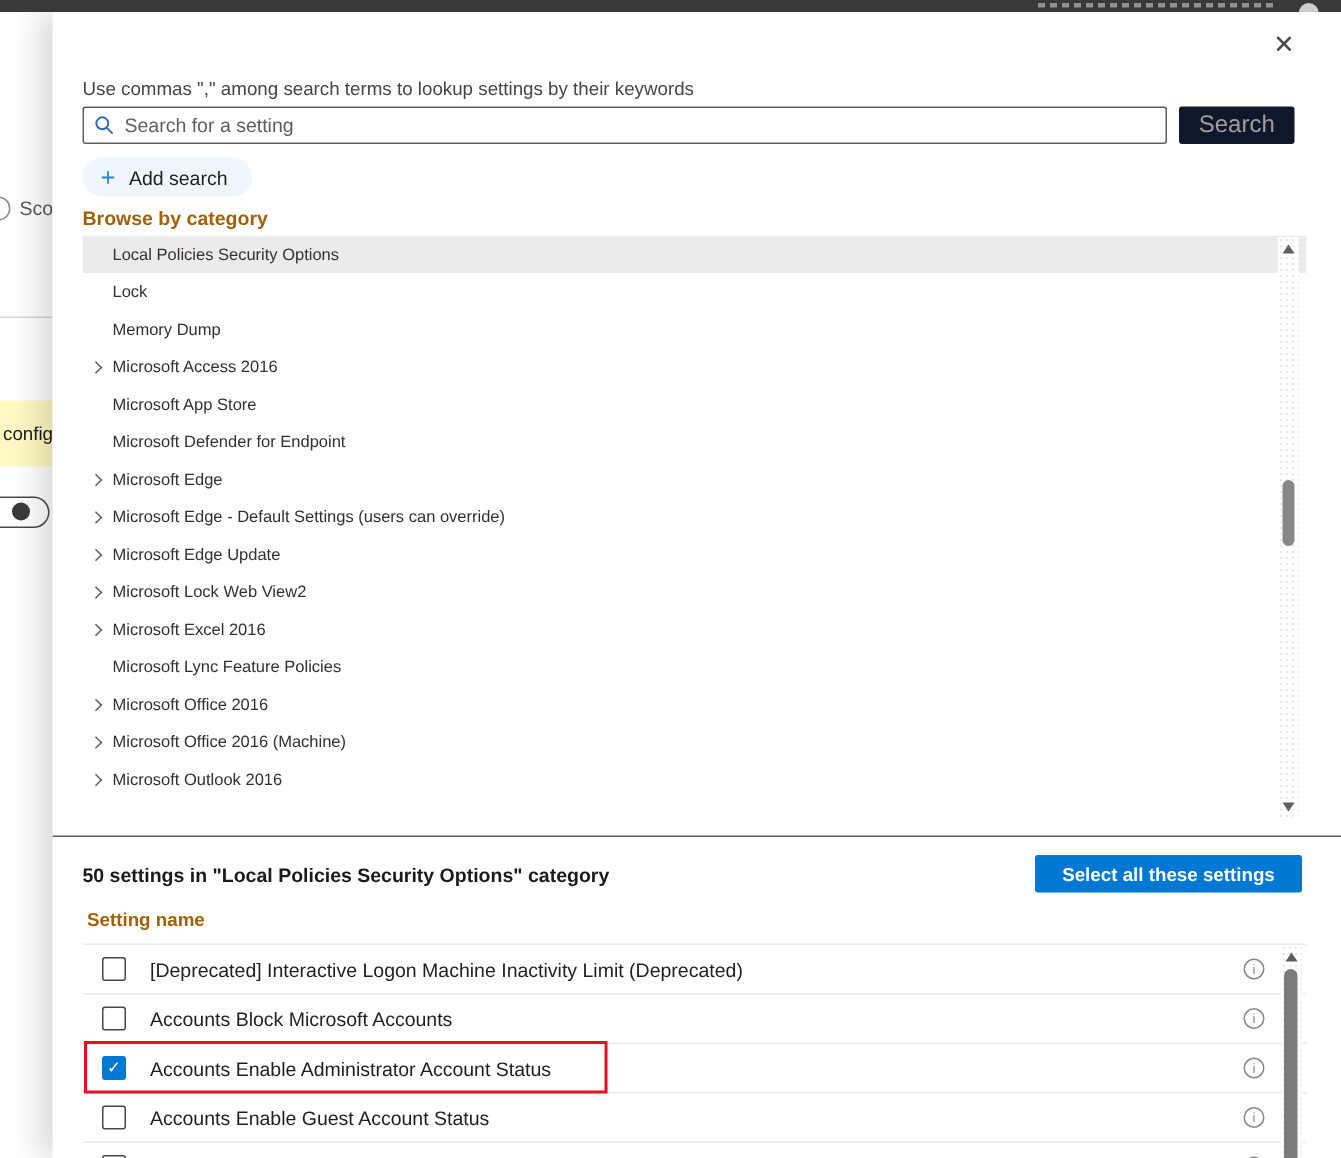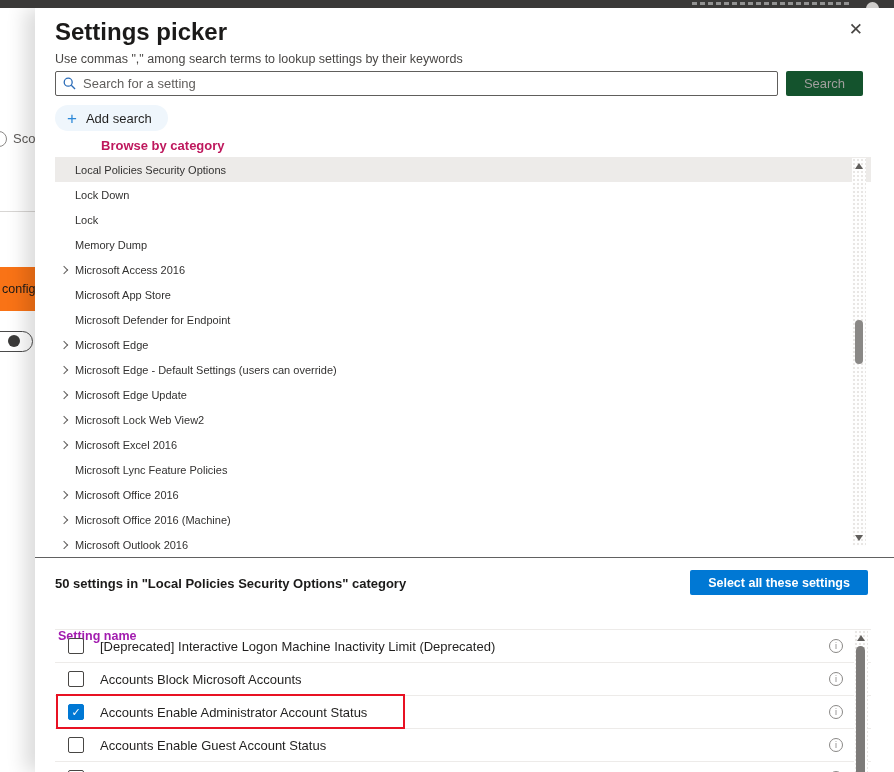--- a/index.html
+++ b/index.html
@@ -12,48 +12,48 @@
   .topbar{position:absolute;top:0;left:0;width:894px;height:8px;background:var(--topbar_bg,#3a3938);overflow:hidden;z-index:6;}
   .topbar-sliver{position:absolute;top:2px;right:42px;width:160px;height:3px;
     background:repeating-linear-gradient(90deg,#a8a8a8 0 5px,transparent 5px 8px);opacity:.8;}
   .topbar-avatar{position:absolute;top:2px;right:15px;width:13px;height:13px;border-radius:50%;background:#cfcdcb;}
 
   
   .bg-scope{position:absolute;top:130px;left:0;height:18px;color:#5d5a58;font-size:13px;z-index:1;}
   .bg-scope .circ{position:absolute;left:-9px;top:1px;width:14px;height:14px;border:1px solid #8a8886;border-radius:50%;}
   .bg-scope .txt{position:absolute;left:13px;top:1px;white-space:nowrap;}
   .bg-divider{position:absolute;top:211px;left:0;width:35px;height:1px;background:#d8d6d4;z-index:1;}
-  .bg-config{position:absolute;top:267px;left:0;width:35px;height:44px;background:#f97316;z-index:1;font-size:12.5px;color:#1b1a19;text-align:right;}
+  .bg-config{position:absolute;top:267px;left:0;width:35px;height:44px;background:#fef9c3;z-index:1;font-size:12.5px;color:#1b1a19;text-align:right;}
   .bg-config .txt{position:absolute;left:2px;top:15px;white-space:nowrap;}
   .bg-toggle{position:absolute;top:331px;left:-16px;width:49px;height:21px;border:1px solid #4a4a4a;border-radius:11px;background:#fff;z-index:1;box-sizing:border-box;}
   .bg-toggle .knob{position:absolute;left:23px;top:3px;width:12px;height:12px;border-radius:50%;background:#3b3a39;}
 
   
   .panel{position:absolute;left:35px;top:8px;width:859px;height:764px;background:#fff;
     box-shadow:-10px 0 18px rgba(0,0,0,.14);z-index:3;}
   .panel-title{position:absolute;left:20px;top:10px;font-size:24px;font-weight:bold;color:#1b1a19;}
   .panel-close{position:absolute;right:31px;top:13px;font-size:17px;color:#484644;cursor:pointer;line-height:1;}
   .panel-subtitle{position:absolute;left:20px;top:44px;font-size:12.5px;color:#484644;}
 
   
   .search-input{position:absolute;left:20px;top:63px;width:723px;height:25px;box-sizing:border-box;
     border:1px solid #605e5c;border-radius:2px;padding:0 8px 0 27px;font-size:13px;color:#737373;
     font-family:"Liberation Sans",sans-serif;outline:none;background:#fff;}
   .search-input::placeholder{color:#605e5c;opacity:1;}
   .search-glyph{position:absolute;left:28px;top:69px;width:13px;height:13px;pointer-events:none;}
-  .search-btn{position:absolute;left:751px;top:63px;width:77px;height:25px;background:#14532d;
-    color:#a19f9d;font-size:13px;border:none;border-radius:2px;font-family:"Liberation Sans",sans-serif;}
+  .search-btn{position:absolute;left:751px;top:63px;width:77px;height:25px;background:#0f172a;
+    color:#a19f9d;font-size:16px;border:none;border-radius:2px;font-family:"Liberation Sans",sans-serif;}
 
   
   .add-filter{position:absolute;left:20px;top:97px;height:26px;padding:0 16px 0 12px;background:#eff6fc;
     border-radius:13px;display:flex;align-items:center;gap:9px;font-size:13px;color:#201f1e;border:none;
     font-family:"Liberation Sans",sans-serif;cursor:pointer;}
   .add-filter .plus{color:#2b88d8;font-size:17px;line-height:1;font-weight:normal;}
 
-  .browse-label{position:absolute;left:20px;top:130px;font-size:13px;font-weight:bold;color:#be185d;margin-left:46px;}
+  .browse-label{position:absolute;left:20px;top:130px;font-size:13px;font-weight:bold;color:#a16207;}
 
   
   .cat-list{position:absolute;left:20px;top:149px;width:816px;height:392px;overflow:hidden;}
   .cat-row{height:25px;display:flex;align-items:center;font-size:11px;color:#323130;cursor:pointer;}
   .cat-row.selected{background:var(--selected_bg,#edebe9);}
   .chev{width:12px;height:12px;margin-left:4px;position:relative;flex:0 0 12px;}
   .chev::before{content:"";position:absolute;left:2px;top:3px;width:5px;height:5px;
     border-top:1.5px solid #605e5c;border-right:1.5px solid #605e5c;transform:rotate(45deg);}
   .chev.hidden::before{display:none;}
   .cat-label{margin-left:4px;white-space:nowrap;}
@@ -66,21 +66,21 @@
   .arr-down{bottom:5px;border-left:4px solid transparent;border-right:4px solid transparent;border-top:6px solid #605e5c;}
   .cat-thumb{position:absolute;left:3px;top:162px;width:8px;height:44px;border-radius:4px;background:#8a8886;}
 
   .hdivider{position:absolute;left:0;top:549px;width:859px;height:1px;background:#616161;}
 
   
   .summary{position:absolute;left:20px;top:568px;font-size:13px;font-weight:bold;color:#1b1a19;}
   .select-all{position:absolute;left:655px;top:562px;width:178px;height:25px;background:var(--accent,#0078d4);
     color:#fff;font-size:12.5px;font-weight:bold;border:none;border-radius:2px;cursor:pointer;
     font-family:"Liberation Sans",sans-serif;}
-  .col-header{position:absolute;left:23px;top:598px;font-size:12.5px;font-weight:bold;color:#a21caf;margin-top:23px;}
+  .col-header{position:absolute;left:23px;top:598px;font-size:12.5px;font-weight:bold;color:#a16207;}
 
   
   .set-table{position:absolute;left:20px;top:621px;width:816px;height:143px;overflow:hidden;border-top:1px solid #edebe9;}
   .set-row{position:relative;height:32px;display:flex;align-items:center;border-bottom:1px solid #edebe9;
     font-size:13px;color:#201f1e;}
   .checkbox{position:absolute;left:13px;top:8px;width:16px;height:16px;border:1px solid #484644;border-radius:2px;
     background:#fff;box-sizing:border-box;display:flex;align-items:center;justify-content:center;cursor:pointer;}
   .checkbox.checked{background:var(--accent,#0078d4);border-color:var(--accent,#0078d4);}
   .check{display:none;color:#fff;font-size:11px;line-height:1;}
   .checkbox.checked .check{display:block;}
@@ -110,21 +110,20 @@
 </div>
 <div class="bg-divider"></div>
 <div class="bg-config">
   <span class="txt">config</span>
 </div>
 <div class="bg-toggle">
   <span class="knob"></span>
 </div>
 
 <div class="panel">
-  <div class="panel-title">Settings picker</div>
   <div class="panel-close">✕</div>
   <div class="panel-subtitle">Use commas "," among search terms to lookup settings by their keywords</div>
 
   <input class="search-input" type="text" placeholder="Search for a setting" style="">
   <svg class="search-glyph" viewBox="0 0 14 14">
     <circle cx="5.6" cy="5.6" r="4.3" fill="none" stroke="#2b6cb8" stroke-width="1.4"></circle>
     <line x1="8.9" y1="8.9" x2="13" y2="13" stroke="#2b6cb8" stroke-width="1.4"></line>
   </svg>
   <button class="search-btn">Search</button>
 
@@ -135,24 +134,20 @@
 
   <div class="browse-label">Browse by category</div>
 
   <div class="cat-list">
       <div class="cat-row selected">
     <span class="chev hidden"></span>
     <span class="cat-label">Local Policies Security Options</span>
   </div>
       <div class="cat-row">
     <span class="chev hidden"></span>
-    <span class="cat-label">Lock Down</span>
-  </div>
-      <div class="cat-row">
-    <span class="chev hidden"></span>
     <span class="cat-label">Lock</span>
   </div>
       <div class="cat-row">
     <span class="chev hidden"></span>
     <span class="cat-label">Memory Dump</span>
   </div>
       <div class="cat-row">
     <span class="chev"></span>
     <span class="cat-label">Microsoft Access 2016</span>
   </div>

